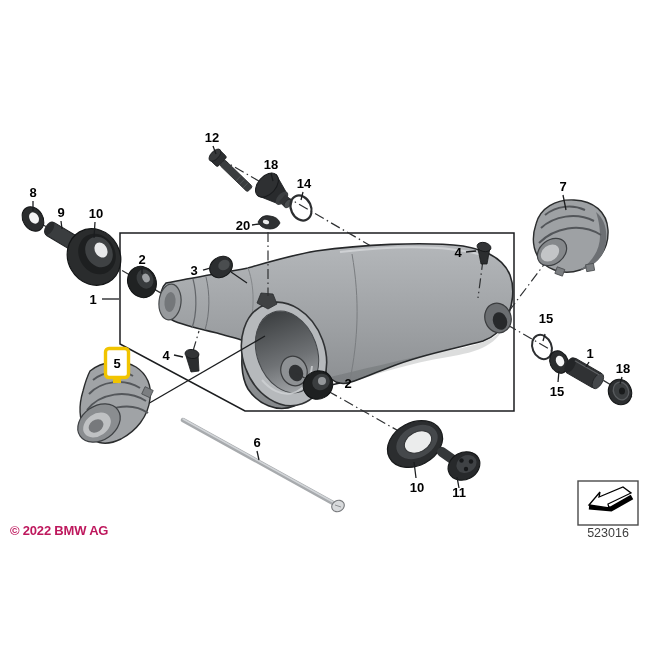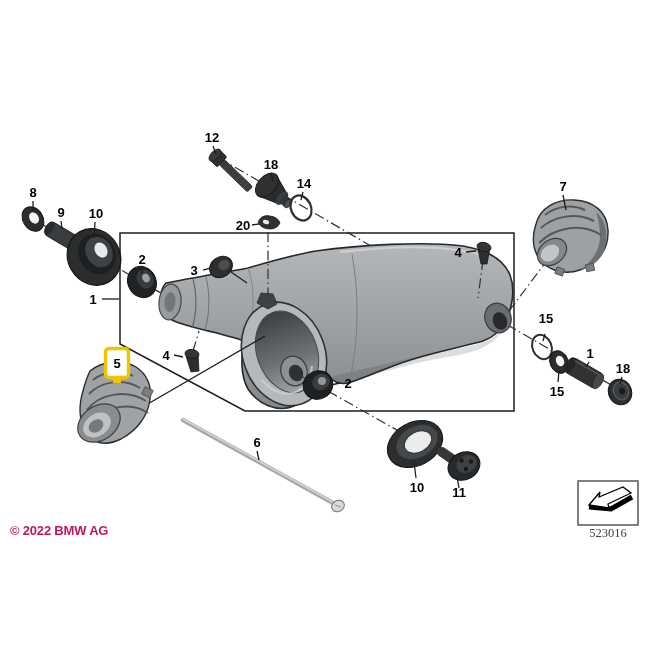--- a/index.html
+++ b/index.html
@@ -5,21 +5,21 @@
   html,body{margin:0;padding:0;background:#fff;}
   #canvas{position:relative;width:649px;height:649px;background:#ffffff;overflow:hidden;
           font-family:"Liberation Sans", sans-serif;}
   #diagram-svg{position:absolute;left:0;top:0;}
   .callout{position:absolute;transform:translate(-50%,-50%);font-weight:700;font-size:13px;
            color:#000;line-height:1;white-space:nowrap;z-index:5;}
   .callout.hl{z-index:6;}
   #copyright{position:absolute;left:10px;top:523px;font-size:13px;font-weight:700;color:#be185d;
              letter-spacing:-0.2px;z-index:5;}
   #diagram-code{position:absolute;left:578px;top:526px;width:60px;text-align:center;
-                font-size:12.5px;color:#3e3e3e;z-index:5;font-family:Liberation Serif, serif;}
+                font-size:12.5px;color:#3e3e3e;z-index:5;}
 </style>
 </head>
 <body>
 
 <div id="canvas">
 
 <svg id="diagram-svg" width="649" height="649" viewBox="0 0 649 649">
   <defs>
     <linearGradient id="bodyGrad" x1="0" y1="0" x2="0" y2="1">
       <stop offset="0" stop-color="#b4b7ba"></stop>

